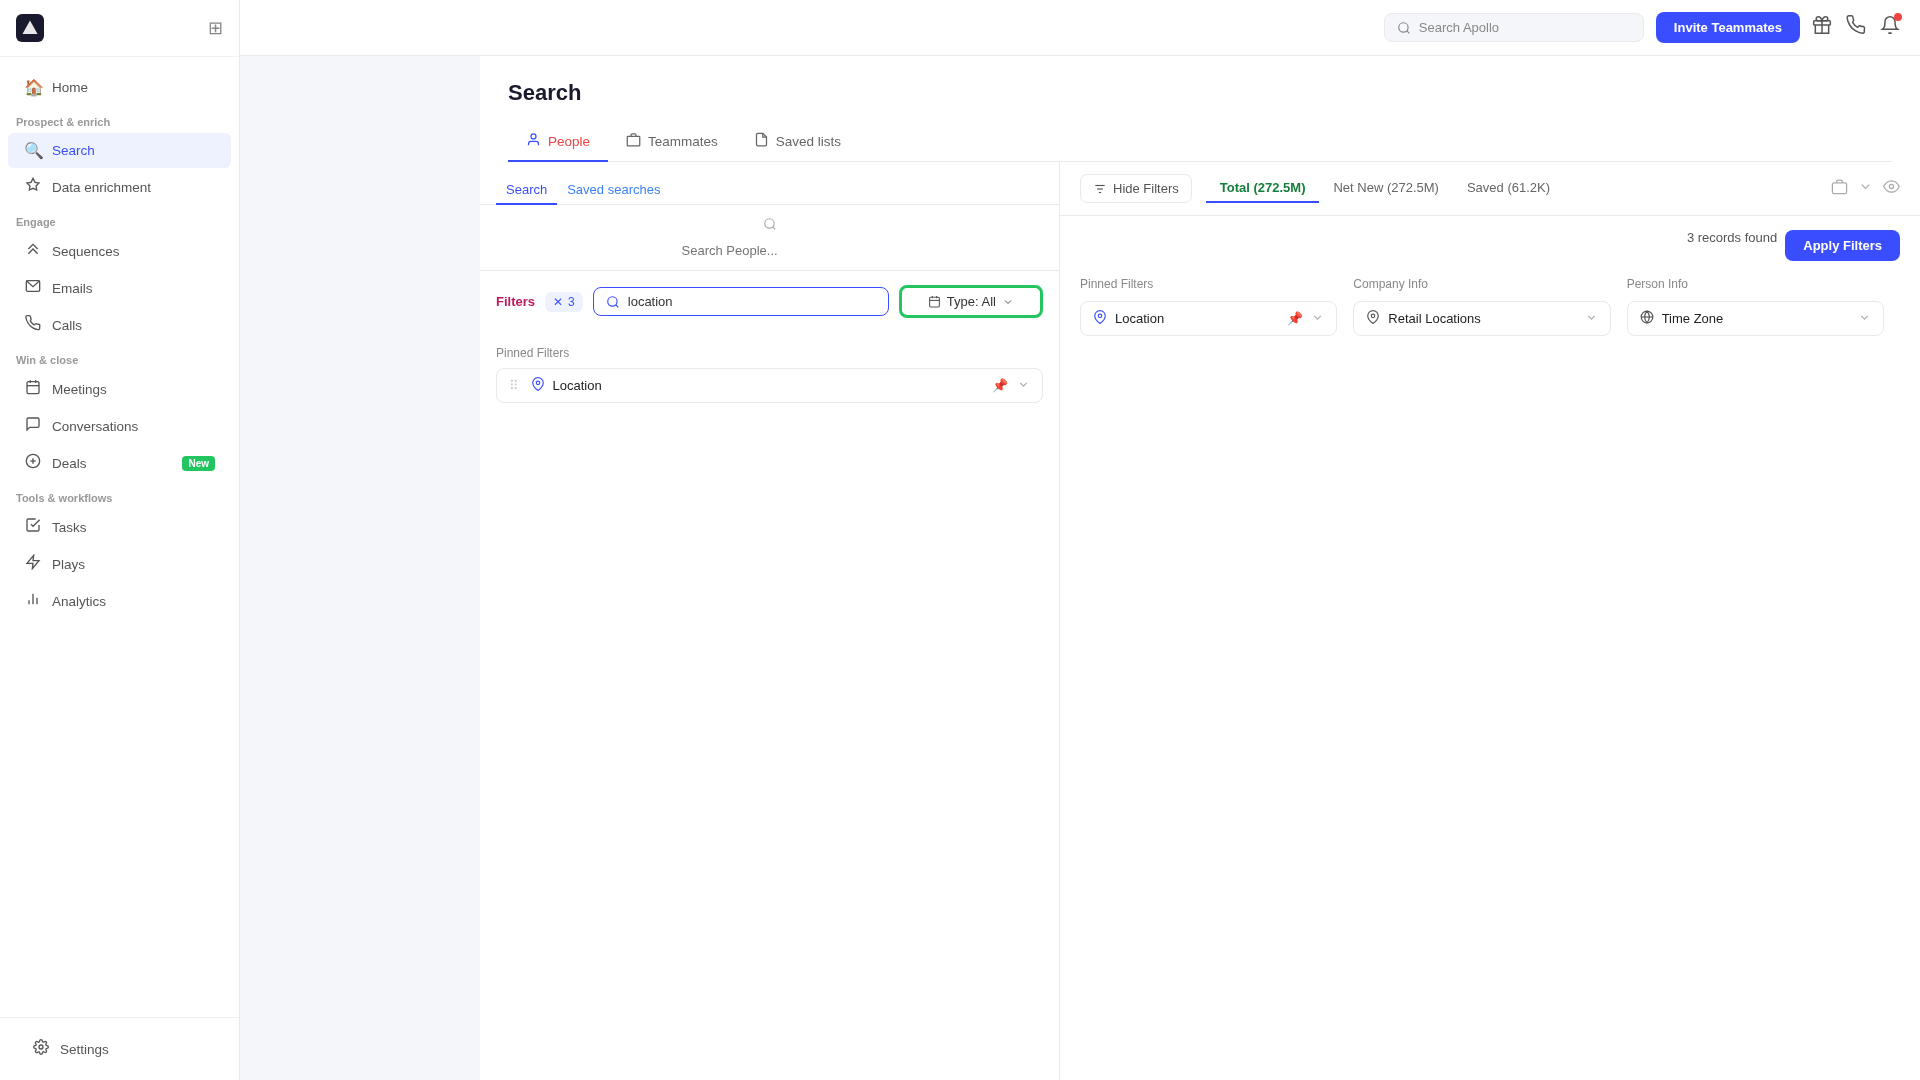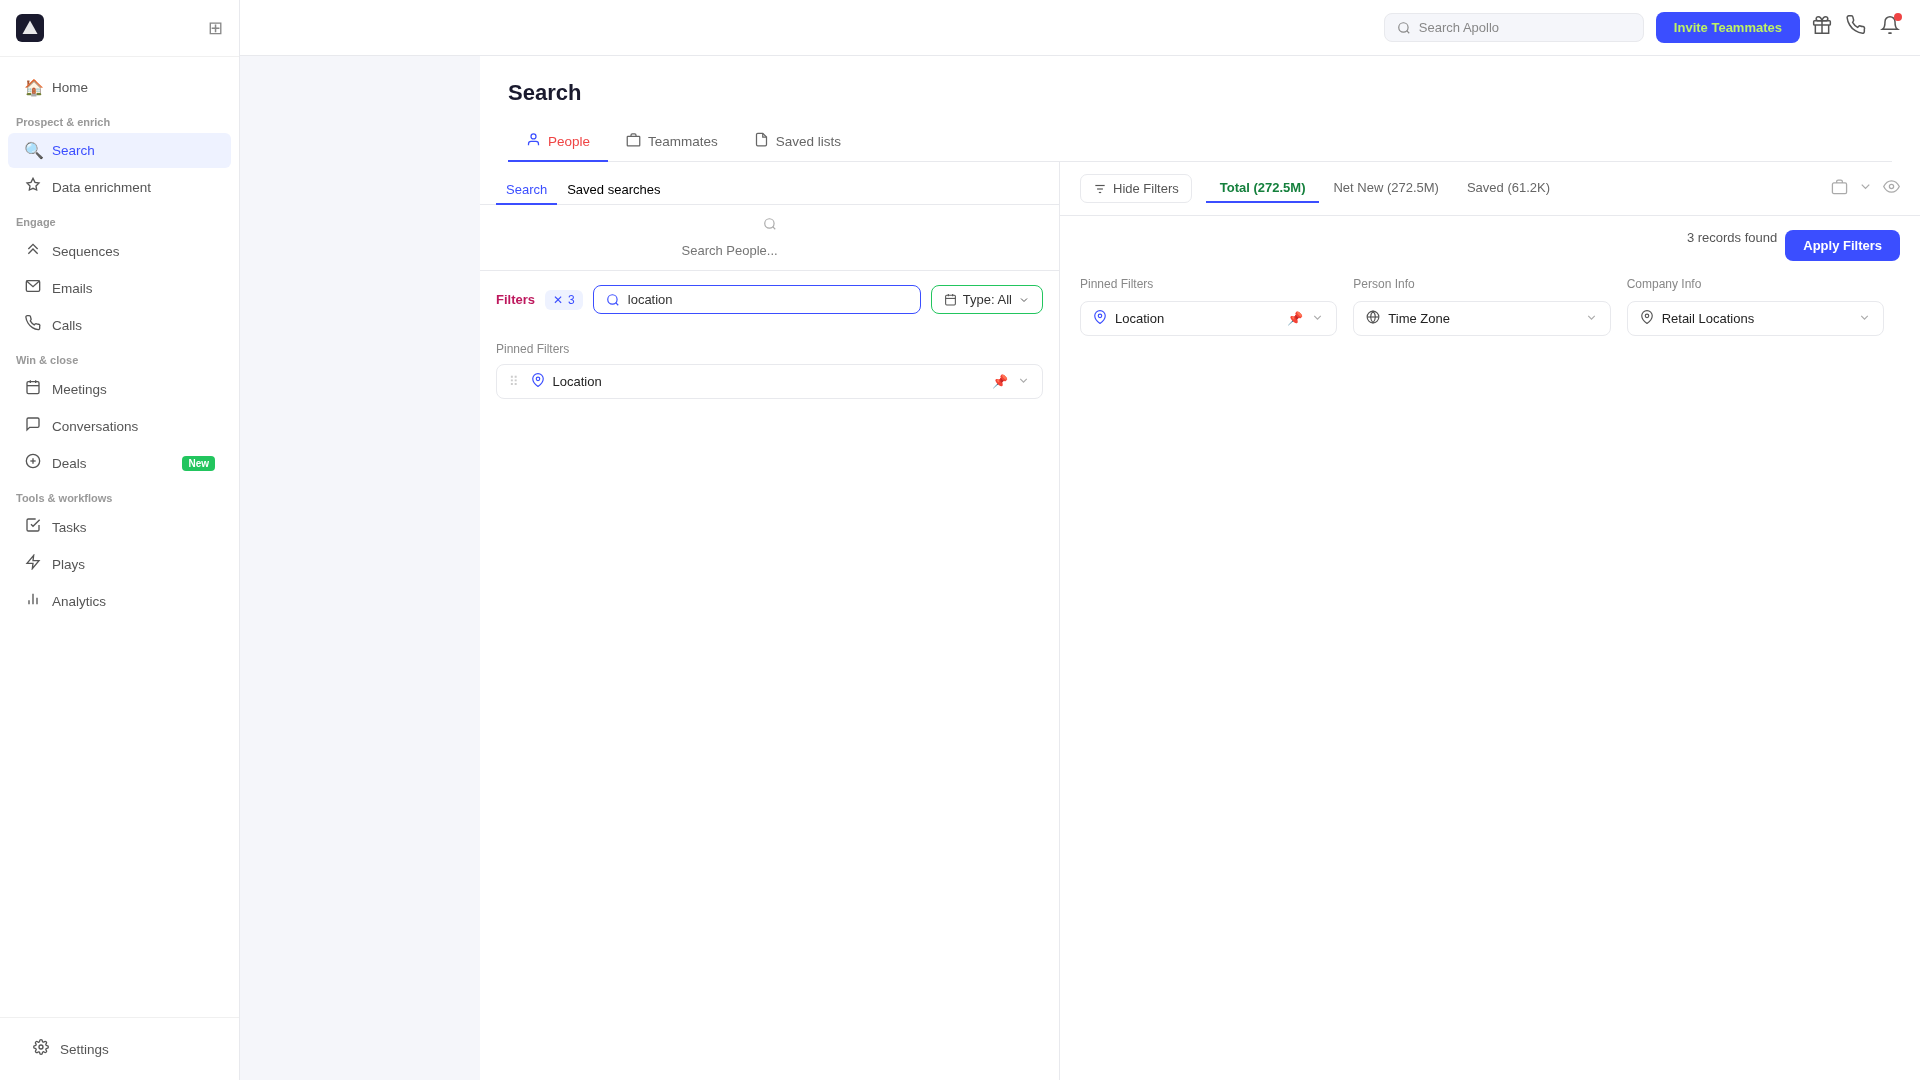--- a/index.html
+++ b/index.html
@@ -15,52 +15,52 @@
     .nav-item { display: flex; align-items: center; gap: 10px; padding: 8px 16px; cursor: pointer; border-radius: 6px; margin: 1px 8px; color: #555; font-size: 13.5px; }
     .nav-item.active { background: #eef2ff; color: #3b4eff; }
     .nav-item .nav-icon { font-size: 16px; width: 18px; text-align: center; }
     .nav-section-label { font-size: 11px; color: #999; font-weight: 600; padding: 10px 16px 4px; text-transform: none; letter-spacing: 0; }
     .badge-new { background: #22c55e; color: white; font-size: 10px; font-weight: 600; padding: 2px 6px; border-radius: 4px; margin-left: auto; }
     .sidebar-footer { padding: 12px 8px; border-top: 1px solid #f0f0f0; }
 
     
     .topbar { position: fixed; top: 0; left: 240px; right: 0; height: 56px; background: #fff; border-bottom: 1px solid #e8e9ed; display: flex; align-items: center; justify-content: flex-end; padding: 12px 20px; gap: 12px; z-index: 100; }
     .search-apollo { display: flex; align-items: center; gap: 8px; background: #f5f6fa; border: 1px solid #e8e9ed; border-radius: 8px; padding: 6px 12px; width: 260px; color: #888; font-size: 13px; cursor: pointer; }
-    .invite-btn { background: #3b4eff; color: #bef264; border: none; border-radius: 8px; padding: 8px 18px; font-size: 13px; font-weight: 600; cursor: pointer; }
+    .invite-btn { background: #3b4eff; color: #ffffff; border: none; border-radius: 8px; padding: 8px 18px; font-size: 13px; font-weight: 600; cursor: pointer; }
     .topbar-icons { display: flex; align-items: center; gap: 14px; color: #666; font-size: 18px; }
     .topbar-icon { cursor: pointer; position: relative; }
     .notification-dot { width: 8px; height: 8px; background: #ef4444; border-radius: 50%; position: absolute; top: -2px; right: -2px; }
 
     
     .main { margin-left: 240px; margin-top: 56px; flex: 1; display: flex; flex-direction: column; background: #fff; height: calc(100vh - 56px); overflow-y: auto; }
     .page-header { padding: 24px 28px 0; }
     .page-title { font-size: 22px; font-weight: 700; color: #1a1a2e; margin-bottom: 16px; }
     .tabs { display: flex; gap: 0; border-bottom: 1px solid #e8e9ed; }
     .tab { display: flex; align-items: center; gap: 7px; padding: 10px 18px; cursor: pointer; color: #666; font-size: 13.5px; font-weight: 500; border-bottom: 2px solid transparent; margin-bottom: -1px; }
     .tab.active { color: #ef4444; border-bottom-color: #3b4eff; }
     .tab .tab-icon { font-size: 15px; }
 
     
     .content-area { display: flex; flex: 1; }
 
     
     .left-panel { width: 580px; border-right: 1px solid #e8e9ed; flex-shrink: 0; }
     .sub-tabs { display: flex; gap: 0; padding: 14px 16px 0; border-bottom: 1px solid #e8e9ed; }
-    .sub-tab { padding: 6px 10px; cursor: pointer; color: #000000; font-size: 13px; font-weight: 500; border-bottom: 2px solid transparent; margin-bottom: -1px; }
+    .sub-tab { padding: 6px 10px; cursor: pointer; color: #3b82f6; font-size: 13px; font-weight: 500; border-bottom: 2px solid transparent; margin-bottom: -1px; }
     .sub-tab.active { color: #3b4eff; border-bottom-color: #3b4eff; }
     .search-people { display: flex; align-items: center; gap: 12px; padding: 12px 16px; border-bottom: 1px solid #e8e9ed; flex-direction: column; }
     .search-people input { border: none; outline: none; flex: 1; font-size: 13px; color: #333; background: transparent; }
 
     
     .filters-row { display: flex; align-items: center; gap: 10px; padding: 14px 16px; }
     .filters-label { font-size: 13px; font-weight: 600; color: #be185d; }
     .filter-badge { display: flex; align-items: center; gap: 5px; background: #eef2ff; border-radius: 6px; padding: 3px 8px; font-size: 12px; color: #3b4eff; font-weight: 500; }
     .filter-search { display: flex; align-items: center; gap: 8px; border: 1.5px solid #3b4eff; border-radius: 8px; padding: 6px 12px; flex: 1; background: #fff; }
     .filter-search input { border: none; outline: none; font-size: 13px; color: #333; background: transparent; flex: 1; }
-    .type-filter { display: flex; align-items: center; gap: 6px; border: 1px solid #22c55e; border-radius: 8px; padding: 6px 12px; cursor: pointer; font-size: 13px; color: #333; background: #fff; }
+    .type-filter { display: flex; align-items: center; gap: 6px; border: 3px solid #22c55e; border-radius: 8px; padding: 6px 26px; cursor: pointer; font-size: 13px; color: #333; background: #fff; }
 
     
     .filter-sections { padding: 0 16px 16px; }
     .filter-section-title { font-size: 12px; color: #888; font-weight: 500; margin: 14px 0 8px; }
     .filter-item { display: flex; align-items: center; gap: 8px; padding: 8px 12px; border: 1px solid #e8e9ed; border-radius: 8px; background: #fff; cursor: pointer; margin-bottom: 6px; }
     .filter-item-icon { font-size: 14px; color: #3b4eff; }
     .filter-item-label { font-size: 13px; color: #222; font-weight: 500; flex: 1; }
     .filter-pin { font-size: 13px; margin-left: 4px; }
     .filter-chevron { color: #aaa; font-size: 13px; margin-left: auto; }
     .filter-drag { color: #ccc; font-size: 13px; margin-right: 4px; }
@@ -409,50 +409,50 @@
             <span class="filter-col-item-label">Location</span>
             <span style="font-size:13px;margin-left:4px;">📌</span>
             <span class="filter-col-chevron">
               <svg width="13" height="13" viewBox="0 0 24 24" fill="none" stroke="#aaa" stroke-width="2">
                   <polyline points="6,9 12,15 18,9"></polyline>
                 </svg>
             </span>
           </div>
         </div>
         <div class="filter-col">
+          <div class="filter-col-title">Company Info</div>
+          <div class="filter-col-item">
+            <span class="filter-col-item-icon">
+              <svg width="14" height="14" viewBox="0 0 24 24" fill="none" stroke="#555" stroke-width="2">
+                  <path d="M21 10c0 7-9 13-9 13s-9-6-9-13a9 9 0 0 1 18 0z"></path>
+                  <circle cx="12" cy="10" r="3"></circle>
+                </svg>
+            </span>
+            <span class="filter-col-item-label">Retail Locations</span>
+            <span class="filter-col-chevron">
+              <svg width="13" height="13" viewBox="0 0 24 24" fill="none" stroke="#aaa" stroke-width="2">
+                  <polyline points="6,9 12,15 18,9"></polyline>
+                </svg>
+            </span>
+          </div>
+        </div>
+        <div class="filter-col">
           <div class="filter-col-title">Person Info</div>
           <div class="filter-col-item">
             <span class="filter-col-item-icon">
               <svg width="14" height="14" viewBox="0 0 24 24" fill="none" stroke="#555" stroke-width="2">
                   <circle cx="12" cy="12" r="10"></circle>
                   <line x1="2" y1="12" x2="22" y2="12"></line>
                   <path d="M12 2a15.3 15.3 0 0 1 4 10 15.3 15.3 0 0 1-4 10 15.3 15.3 0 0 1-4-10 15.3 15.3 0 0 1 4-10z"></path>
                 </svg>
             </span>
             <span class="filter-col-item-label">Time Zone</span>
             <span class="filter-col-chevron">
               <svg width="13" height="13" viewBox="0 0 24 24" fill="none" stroke="#aaa" stroke-width="2">
                   <polyline points="6,9 12,15 18,9"></polyline>
                 </svg>
             </span>
           </div>
         </div>
-        <div class="filter-col">
-          <div class="filter-col-title">Company Info</div>
-          <div class="filter-col-item">
-            <span class="filter-col-item-icon">
-              <svg width="14" height="14" viewBox="0 0 24 24" fill="none" stroke="#555" stroke-width="2">
-                  <path d="M21 10c0 7-9 13-9 13s-9-6-9-13a9 9 0 0 1 18 0z"></path>
-                  <circle cx="12" cy="10" r="3"></circle>
-                </svg>
-            </span>
-            <span class="filter-col-item-label">Retail Locations</span>
-            <span class="filter-col-chevron">
-              <svg width="13" height="13" viewBox="0 0 24 24" fill="none" stroke="#aaa" stroke-width="2">
-                  <polyline points="6,9 12,15 18,9"></polyline>
-                </svg>
-            </span>
-          </div>
-        </div>
       </div>
     </div>
   </div>
 </div>
 
 </body></html>

